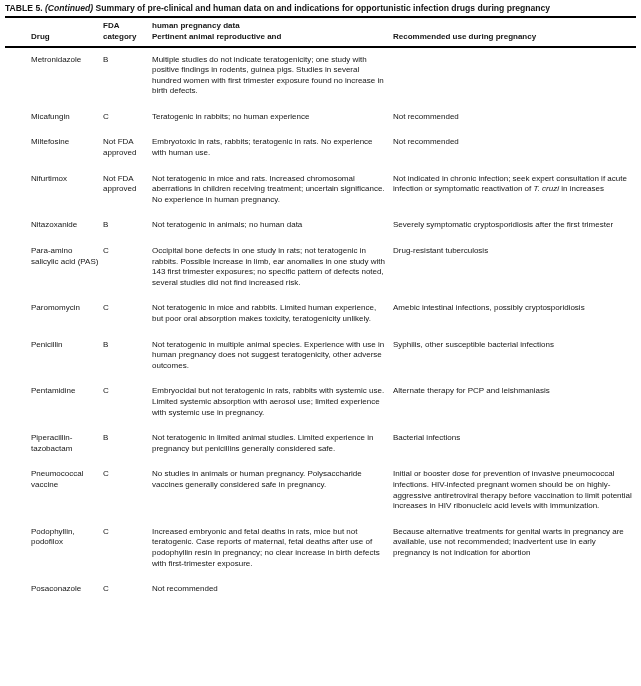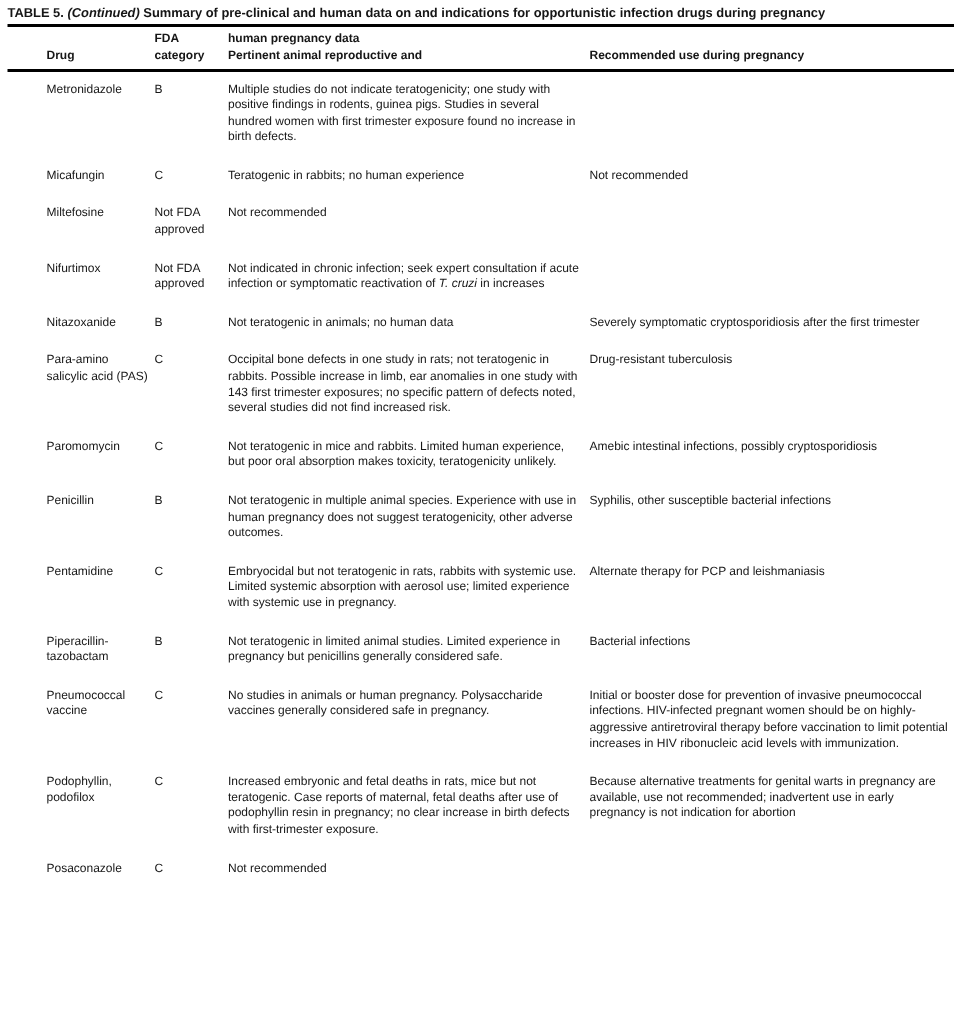--- a/index.html
+++ b/index.html
@@ -101,26 +101,28 @@
     <div class="grid table-row">
       <div class="cell c1">Micafungin</div>
       <div class="cell c2">C</div>
       <div class="cell c3">Teratogenic in rabbits; no human experience</div>
       <div class="cell c4">Not recommended</div>
     </div>
 
     <div class="grid table-row">
       <div class="cell c1">Miltefosine</div>
       <div class="cell c2">Not FDA approved</div>
+      <div class="cell c3">Embryotoxic in rats, rabbits; teratogenic in rats. No experience with human use.</div>
       <div class="cell c4">Not recommended</div>
     </div>
 
     <div class="grid table-row">
       <div class="cell c1">Nifurtimox</div>
       <div class="cell c2">Not FDA approved</div>
+      <div class="cell c3">Not teratogenic in mice and rats. Increased chromosomal aberrations in children receiving treatment; uncertain significance. No experience in human pregnancy.</div>
       <div class="cell c4"><span>Not indicated in chronic infection; seek expert consultation if acute infection or symptomatic reactivation of </span><span class="ital">T. cruzi</span><span> in increases</span></div>
     </div>
 
     <div class="grid table-row">
       <div class="cell c1">Nitazoxanide</div>
       <div class="cell c2">B</div>
       <div class="cell c3">Not teratogenic in animals; no human data</div>
       <div class="cell c4">Severely symptomatic cryptosporidiosis after the first trimester</div>
     </div>
 

